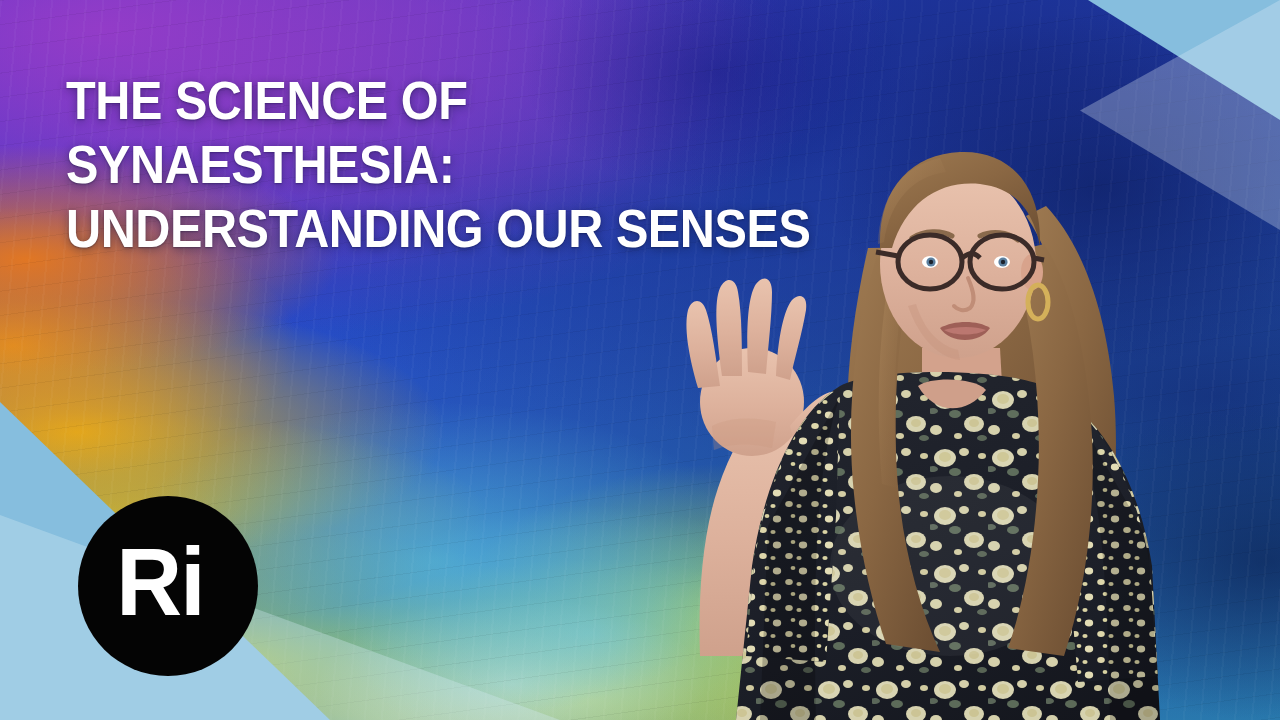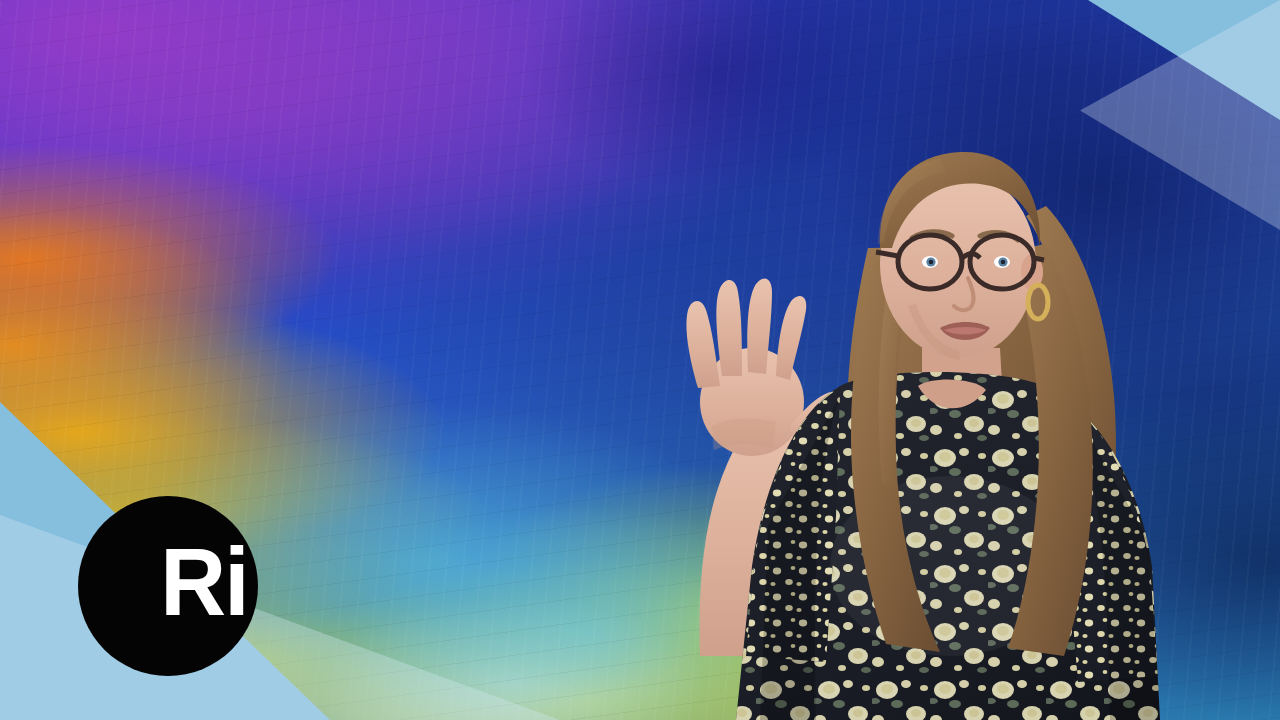--- a/index.html
+++ b/index.html
@@ -142,21 +142,21 @@
 
   
   #logo {
     position:absolute;
     left:78px; top:496px;
     width:180px; height:180px;
     border-radius:50%;
     background:#040404;
     display:flex;
     align-items:center;
-    justify-content:flex-end;
+    justify-content:center;
   }
   #logo-text {
     color:#ffffff;
     font-family:"Liberation Sans", sans-serif;
     font-weight:700;
     font-size:96px;
     line-height:96px;
     letter-spacing:-2px;
     transform:translate(-8px,-4px) scaleX(.95);
   }
@@ -332,18 +332,23 @@
         <path d="M328 182 C334 196 336 206 330 212 C324 216 318 214 314 210" stroke="#c08d77" stroke-width="4" fill="none" stroke-linecap="round"></path>
 
         <path d="M300 232 C314 224 338 224 350 232 C340 248 310 248 300 232 Z" fill="#9e5f57"></path>
         <path d="M304 234 C316 230 336 230 346 234 C336 240 314 240 304 234 Z" fill="#c8827a" opacity=".7"></path>
 
         <path d="M268 210 C280 244 300 262 320 264 L318 254 C300 250 284 234 276 208 Z" fill="#c6937d" opacity=".4"></path>
       </g>
     </svg>
   </div>
 
+  <div id="title-block">
+    <div class="title-line">THE SCIENCE OF</div>
+    <div class="title-line">SYNAESTHESIA:</div>
+    <div class="title-line">UNDERSTANDING OUR SENSES</div>
+  </div>
 
   <div id="logo">
     <span id="logo-text">Ri</span>
   </div>
 
 </div>
 
 </body></html>

